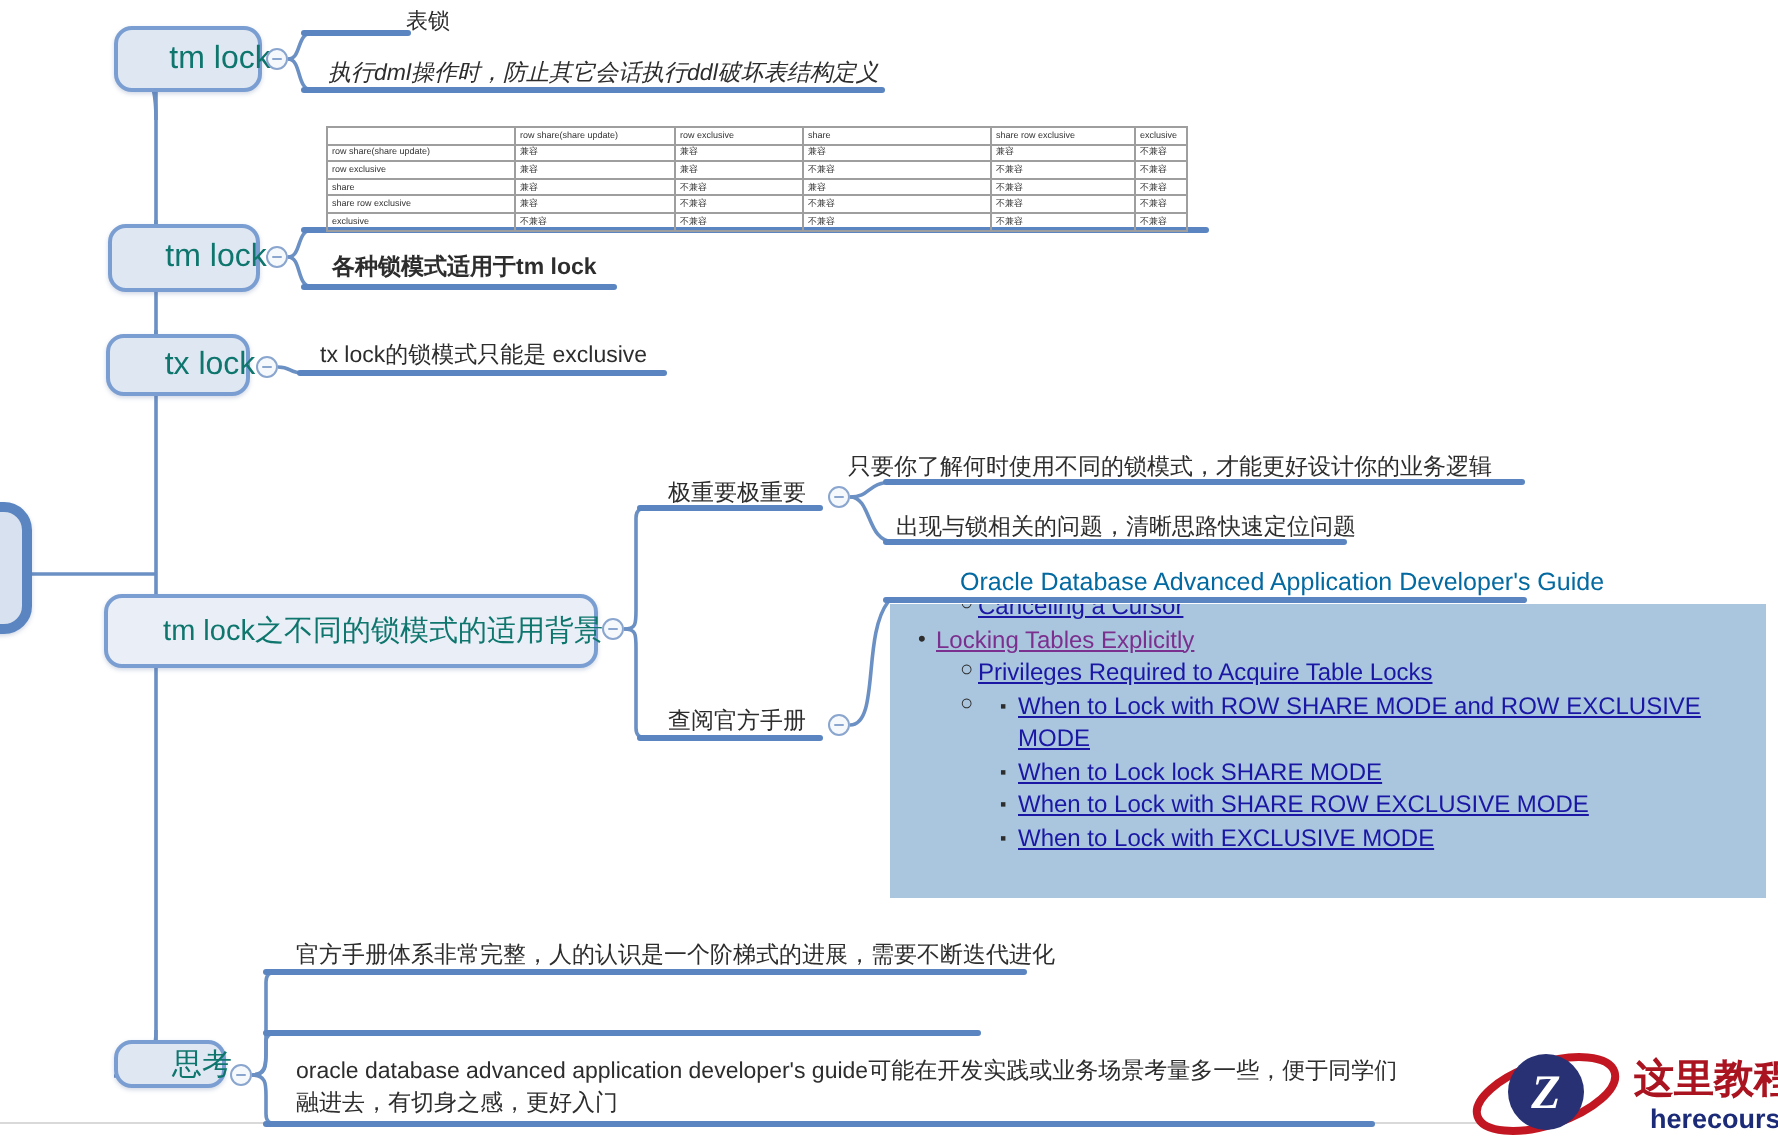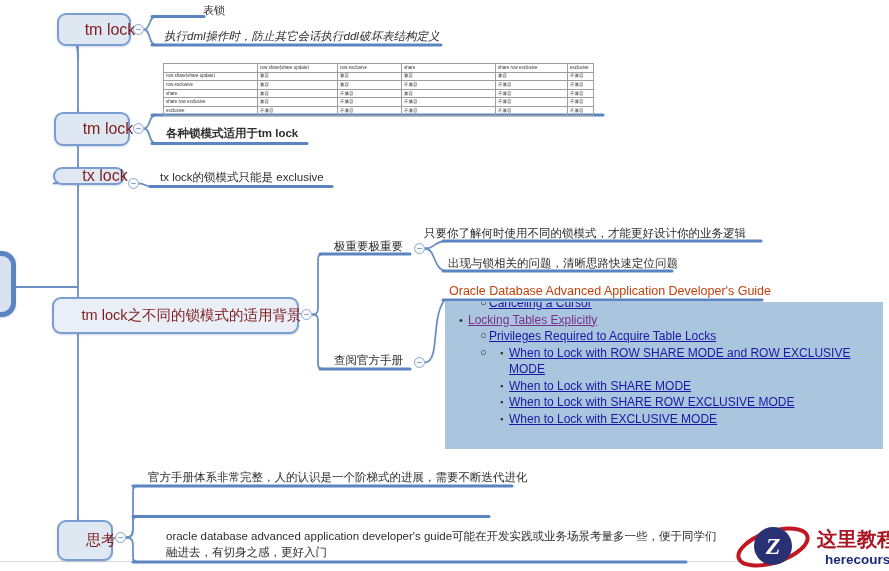--- a/index.html
+++ b/index.html
@@ -1,30 +1,30 @@
 <!DOCTYPE html>
 <html><head>
 <meta charset="utf-8">
 <style>
   html,body{margin:0;padding:0;background:#fff;}
   .canvas{position:relative;width:889px;height:571px;background:#ffffff;overflow:hidden;
           font-family:"Liberation Sans",sans-serif;color:#2d2d2d;}
   svg.lines{position:absolute;left:0;top:0;z-index:1;}
   .node{position:absolute;z-index:3;display:flex;align-items:center;justify-content:center;
         background:#dfe7f3;border:2px solid #7a9ed2;border-radius:9px;box-sizing:border-box;
-        color:#7f1d1d;box-shadow:0 1px 2px rgba(70,100,150,0.25);white-space:nowrap;cursor:default;padding-left:32px;}
+        color:#0f766e;box-shadow:0 1px 2px rgba(70,100,150,0.25);white-space:nowrap;cursor:default;padding-left:32px;}
   .node-root{background:#d7e1ef;border:5px solid #5b85c0;border-radius:14px;}
   .node-big{background:#e9eef7;}
   .collapse{position:absolute;z-index:4;width:11px;height:11px;border-radius:50%;
             border:1.5px solid #8aa6cf;background:#f6f9fc;box-sizing:border-box;}
   .collapse::after{content:"";position:absolute;left:1.6px;right:1.6px;top:50%;margin-top:-0.8px;
                    height:1.6px;background:#8aa6cf;border-radius:1px;}
   .blabel{position:absolute;z-index:3;font-size:11.5px;color:#2d2d2d;white-space:nowrap;}
   .blabel.sm{font-size:11px;margin-left:40px;}
-  .blabel.en{font-size:12.5px;color:#c2410c;}
+  .blabel.en{font-size:12.5px;color:#0369a1;margin-left:31px;}
   .blabel.wrap{white-space:normal;line-height:16px;}
   table.locktbl{position:absolute;z-index:3;left:163px;top:63px;width:430px;
                 border-collapse:collapse;table-layout:fixed;font-size:4.5px;line-height:6px;color:#333;}
   table.locktbl td,table.locktbl th{border:0.5px solid #9e9e9e;padding:0.5px 2px;height:6.6px;
                 overflow:hidden;white-space:nowrap;font-weight:normal;text-align:left;}
   .docimg{position:absolute;z-index:3;left:445px;top:302px;width:438px;height:147px;
           background:#aac6de;overflow:hidden;}
   .toc{margin-top:-7px;font-size:12px;line-height:16.5px;}
   .toc-item{position:relative;padding-right:26px;}
   .toc-item .bullet{position:absolute;font-size:11px;}
@@ -87,43 +87,43 @@
       <path d="M 133 486 H 512"></path>
       <path d="M 133 516.5 H 489"></path>
       <path d="M 133 562 H 686"></path>
     </g>
   </svg>
 
   <div class="node node-root" style="left:-26px;top:251px;width:40px;height:66px;"></div>
 
   <div class="node" style="left:57px;top:13px;width:74px;height:33px;font-size:16px;">tm lock</div>
   <div class="node" style="left:54px;top:112px;width:76px;height:34px;font-size:16px;">tm lock</div>
-  <div class="node" style="left:53px;top:167px;width:72px;height:18px;font-size:16px;">tx lock</div>
+  <div class="node" style="left:53px;top:167px;width:72px;height:31px;font-size:16px;">tx lock</div>
   <div class="node node-big" style="left:52px;top:297px;width:247px;height:37px;font-size:14.5px;">tm lock之不同的锁模式的适用背景</div>
-  <div class="node" style="left:57px;top:520px;width:56px;height:41px;font-size:15px;">思考</div>
+  <div class="node" style="left:57px;top:520px;width:56px;height:24px;font-size:15px;">思考</div>
 
   <div class="collapse" style="left:133px;top:24px;"></div>
   <div class="collapse" style="left:133px;top:123px;"></div>
   <div class="collapse" style="left:128px;top:178px;"></div>
   <div class="collapse" style="left:301px;top:309px;"></div>
   <div class="collapse" style="left:115px;top:532px;"></div>
   <div class="collapse" style="left:414px;top:243px;"></div>
   <div class="collapse" style="left:414px;top:357px;"></div>
 
   <div class="blabel sm" style="left:163px;top:3px;">表锁</div>
   <div class="blabel" style="left:164px;top:29px;font-style:italic;">执行dml操作时，防止其它会话执行ddl破坏表结构定义</div>
   <div class="blabel" style="left:166px;top:126px;font-weight:bold;">各种锁模式适用于tm lock</div>
   <div class="blabel" style="left:160px;top:170px;">tx lock的锁模式只能是 exclusive</div>
   <div class="blabel" style="left:334px;top:239px;">极重要极重要</div>
   <div class="blabel" style="left:334px;top:353px;">查阅官方手册</div>
   <div class="blabel" style="left:424px;top:226px;">只要你了解何时使用不同的锁模式，才能更好设计你的业务逻辑</div>
   <div class="blabel" style="left:448px;top:256px;">出现与锁相关的问题，清晰思路快速定位问题</div>
   <div class="blabel en" style="left:449px;top:284px;">Oracle Database Advanced Application Developer's Guide</div>
   <div class="blabel" style="left:148px;top:470px;">官方手册体系非常完整，人的认识是一个阶梯式的进展，需要不断迭代进化</div>
-  <div class="blabel wrap" style="left:148px;top:528px;width:552px;margin-left:18px;">oracle database advanced application developer's guide可能在开发实践或业务场景考量多一些，便于同学们融进去，有切身之感，更好入门</div>
+  <div class="blabel wrap" style="left:148px;top:528px;width:552px;">oracle database advanced application developer's guide可能在开发实践或业务场景考量多一些，便于同学们融进去，有切身之感，更好入门</div>
 
   <table class="locktbl">
     <colgroup>
       <col style="width:94px">
         <col style="width:80px">
         <col style="width:64px">
       <col style="width:94px">
         <col style="width:72px">
         <col style="width:26px">
     </colgroup>
@@ -179,21 +179,21 @@
       </tbody>
   </table>
 
   <div class="docimg">
     <div class="toc">
         <div class="toc-item l2"><span class="bullet">○</span><span class="toc-link">Canceling a Cursor</span></div>
         <div class="toc-item l1 visited"><span class="bullet">•</span><span class="toc-link">Locking Tables Explicitly</span></div>
         <div class="toc-item l2"><span class="bullet">○</span><span class="toc-link">Privileges Required to Acquire Table Locks</span></div>
         <div class="toc-item l2 visited"><span class="bullet">○</span></div>
         <div class="toc-item l3"><span class="bullet">▪</span><span class="toc-link">When to Lock with ROW SHARE MODE and ROW EXCLUSIVE MODE</span></div>
-        <div class="toc-item l3"><span class="bullet">▪</span><span class="toc-link">When to Lock with SHARE MODE</span></div>
+        <div class="toc-item l3"><span class="bullet">▪</span><span class="toc-link">When to Lock lock SHARE MODE</span></div>
         <div class="toc-item l3"><span class="bullet">▪</span><span class="toc-link">When to Lock with SHARE ROW EXCLUSIVE MODE</span></div>
         <div class="toc-item l3"><span class="bullet">▪</span><span class="toc-link">When to Lock with EXCLUSIVE MODE</span></div>
       </div>
   </div>
 
   <div class="logo">
     <svg width="154" height="50" viewBox="0 0 154 50">
       <ellipse cx="38" cy="26" rx="36" ry="15.5" fill="none" stroke="#c21722" stroke-width="4" transform="rotate(-18 38 26)"></ellipse>
       <circle cx="38" cy="25" r="19" fill="#283173"></circle>
       <text x="38" y="33" text-anchor="middle" font-size="24" font-weight="bold" font-style="italic" fill="#ffffff" font-family="Liberation Serif, serif">Z</text>

